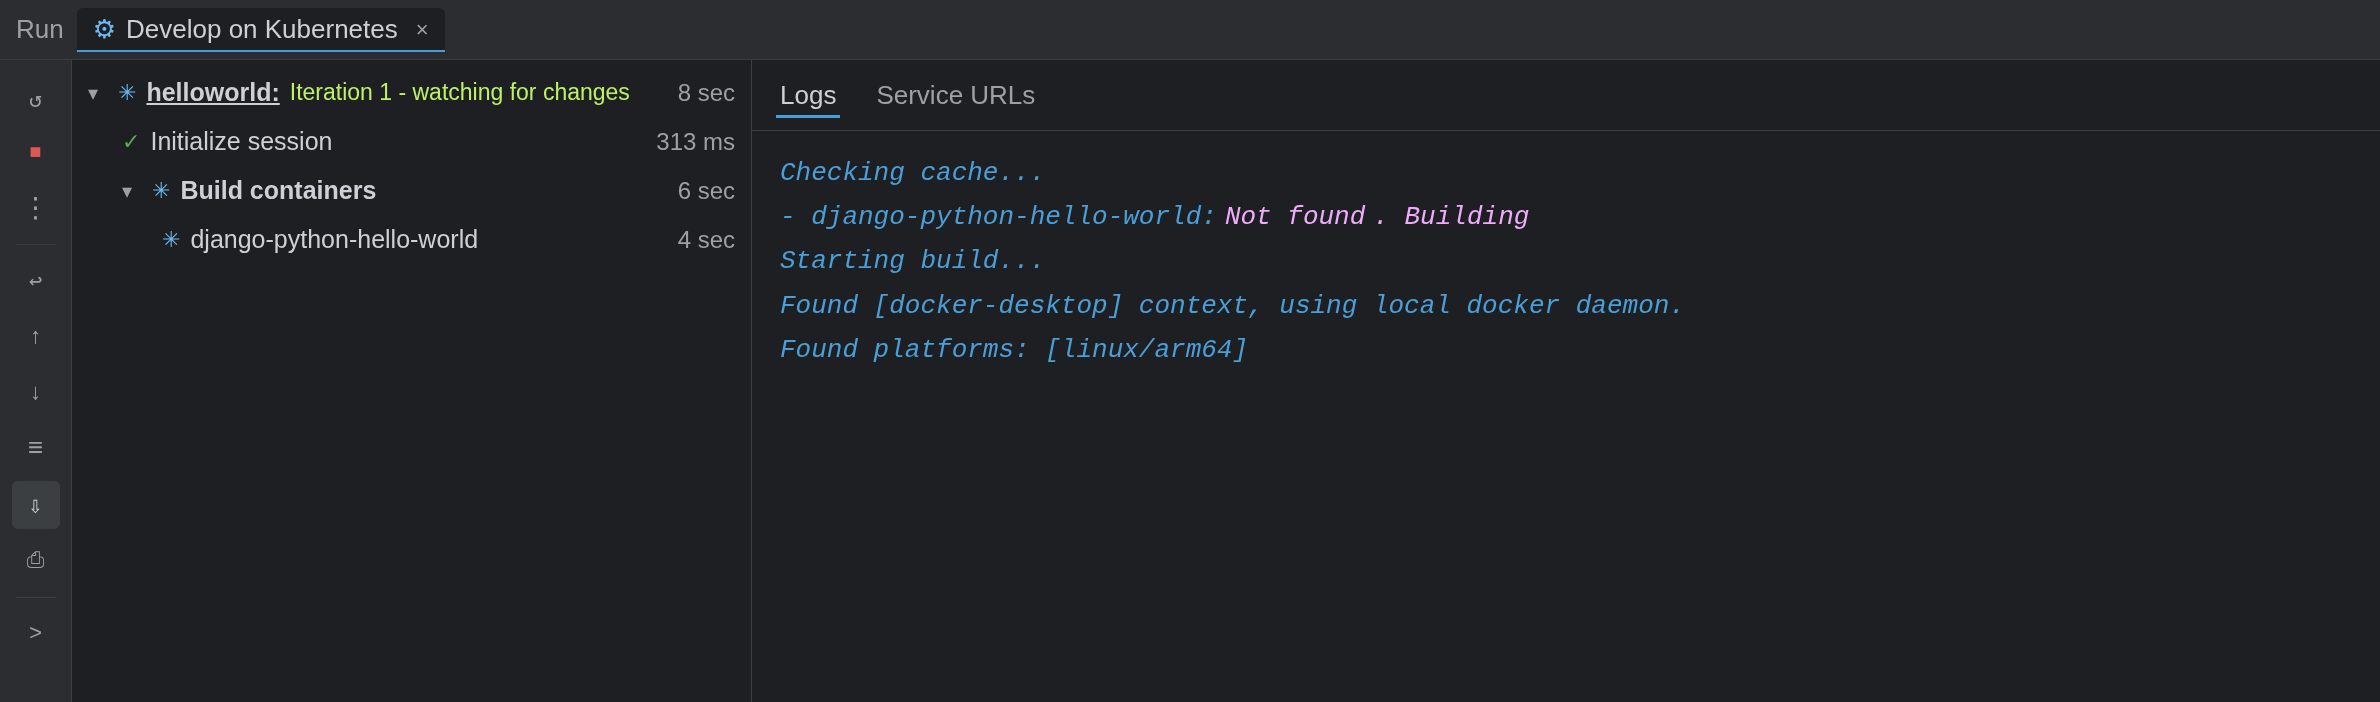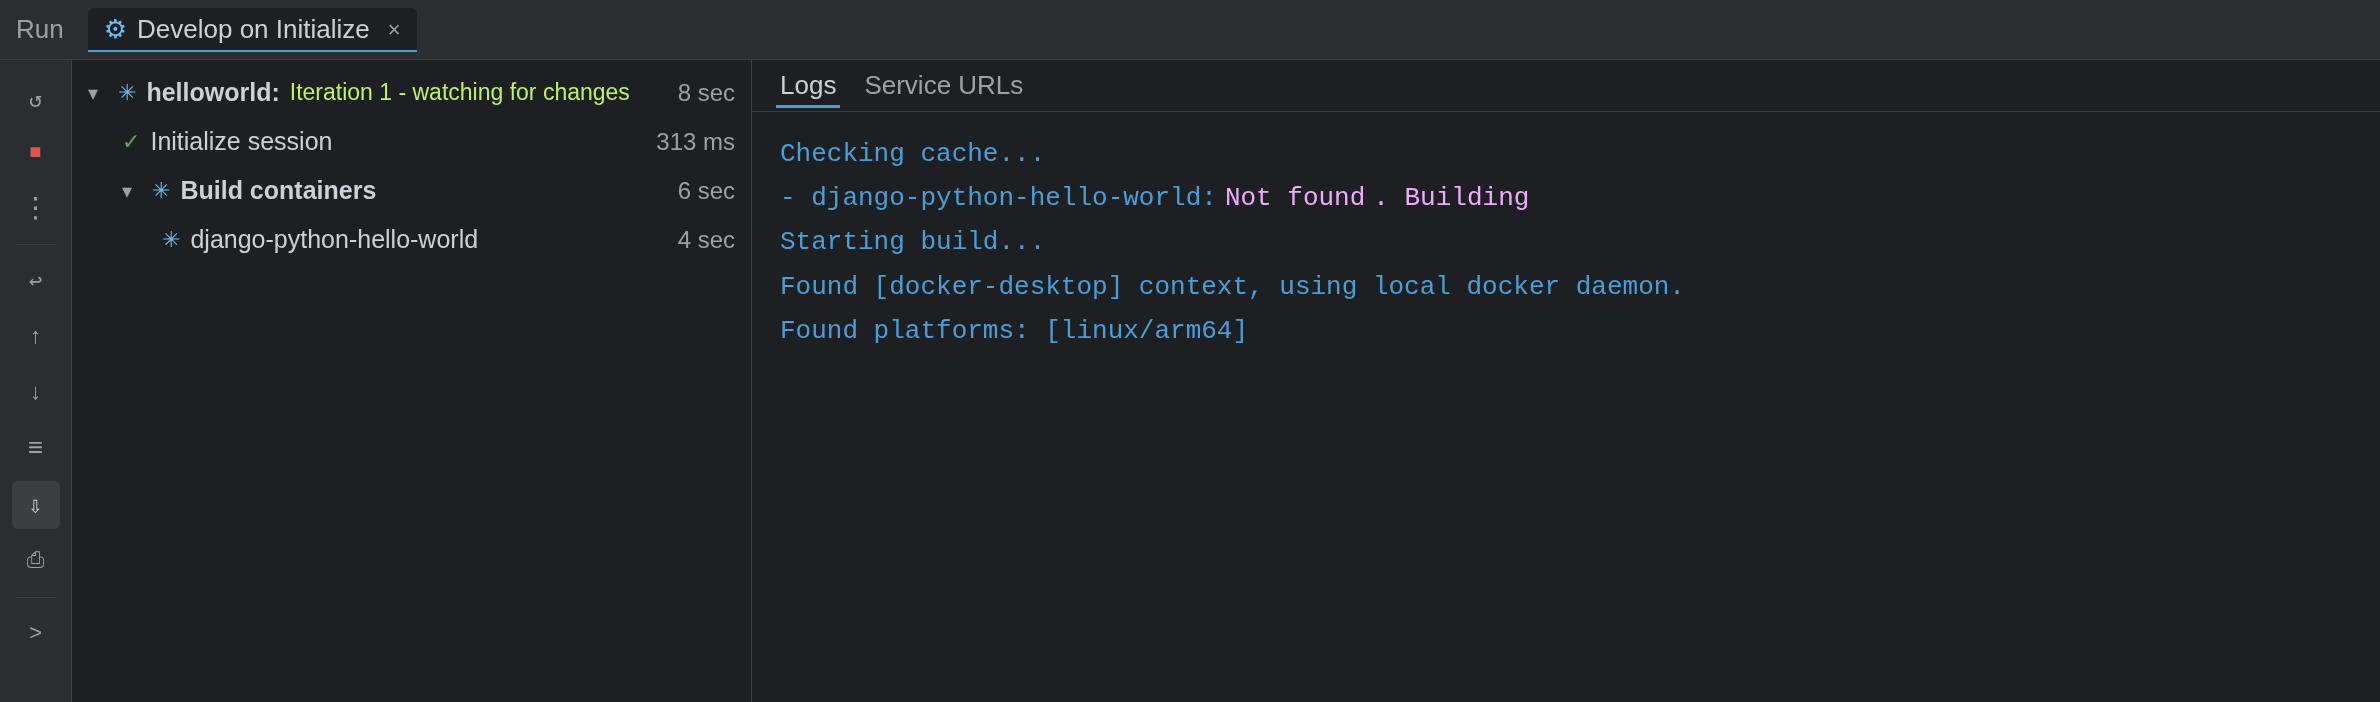--- a/index.html
+++ b/index.html
@@ -19,21 +19,21 @@
     }
 
     
     .tab-bar {
       display: flex;
       align-items: center;
       background-color: #2b2d30;
       height: 60px;
       padding: 0 16px;
       border-bottom: 1px solid #3c3f41;
-      gap: 24px;
+      gap: 13px;
     }
 
     .tab-run {
       color: #9da0a5;
       font-family: -apple-system, BlinkMacSystemFont, 'Segoe UI', sans-serif;
       font-size: 26px;
       font-weight: 500;
       cursor: pointer;
     }
 
@@ -179,20 +179,21 @@
       padding-left: 50px;
     }
 
     .tree-item-indent2 {
       padding-left: 90px;
     }
 
     .helloworld-label {
       font-weight: 700;
       color: #cdd1d7;
+      text-decoration: underline;
     }
 
     .helloworld-desc {
       font-weight: 400;
       color: #bef264;
       font-size: 23px;
     }
 
     
     .log-panel {
@@ -200,22 +201,22 @@
       display: flex;
       flex-direction: column;
       background-color: #1e1f22;
     }
 
     .log-tabs {
       display: flex;
       align-items: center;
       border-bottom: 1px solid #3c3f41;
       padding: 5px 24px;
-      gap: 20px;
-      height: 52px;
+      gap: 32px;
+      height: 71px;
     }
 
     .log-tab {
       color: #9da0a5;
       font-family: -apple-system, BlinkMacSystemFont, 'Segoe UI', sans-serif;
       font-size: 26px;
       cursor: pointer;
       padding: 6px 4px;
       position: relative;
     }
@@ -242,38 +243,39 @@
       font-size: 26px;
       line-height: 1.7;
       color: #4a9fd8;
     }
 
     .log-line {
       display: flex;
       align-items: flex-end;
       gap: 8px;
       white-space: nowrap;
+      font-style: italic;
     }
 
     .log-text-cyan {
       color: #4a9fd8;
     }
 
     .log-text-yellow {
       color: #f0abfc;
     }
   </style>
 </head>
 <body>
 
 <div class="tab-bar">
   <span class="tab-run">Run</span>
   <div class="tab-active">
     <span class="tab-icon">⚙</span>
-    <span>Develop on Initialize</span>
+    <span>Develop on Kubernetes</span>
     <span class="tab-close">×</span>
   </div>
 </div>
 
 <div class="main-layout">
 
   <div class="left-toolbar">
     <div class="toolbar-group">
       <div class="toolbar-btn" title="Rerun">↺</div>
       <div class="toolbar-btn" title="Stop" style="color:#e05555; font-size:20px;">■</div>

